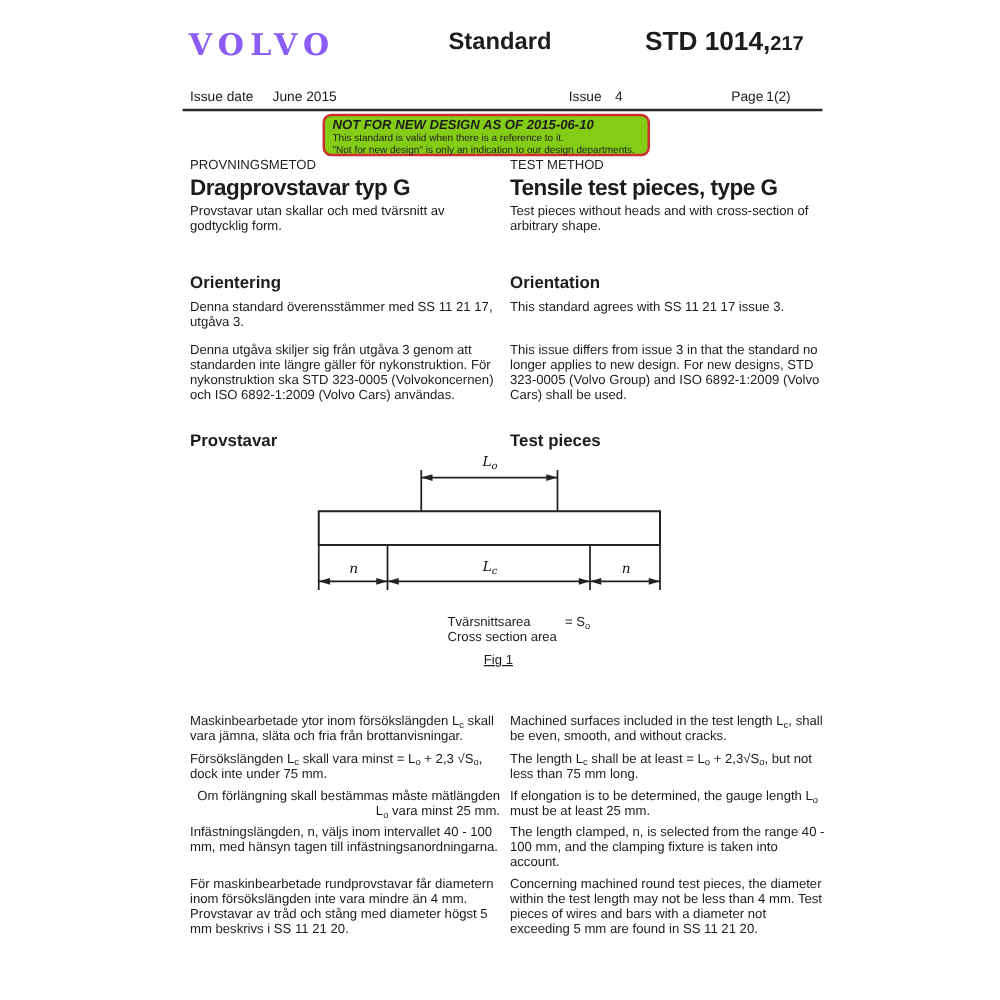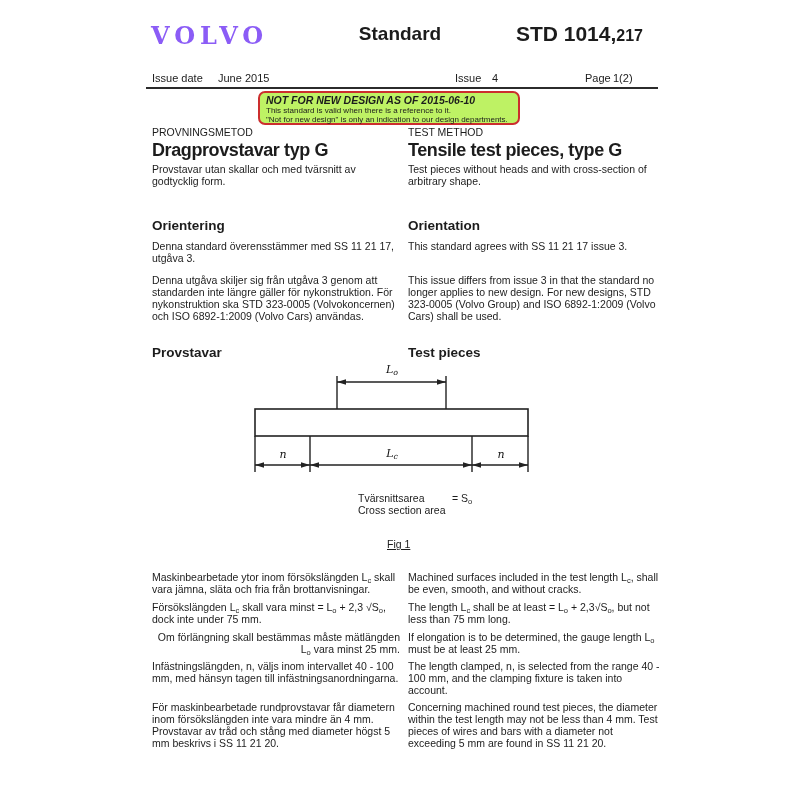--- a/index.html
+++ b/index.html
@@ -13,21 +13,21 @@
   .doc-type { left:300px; top:23px; width:200px; text-align:center; font-weight:bold; font-size:19px; }
   .org { left:300px; top:44px; width:200px; text-align:center; font-weight:bold; font-size:12px; }
   .stdnum { top:22px; right:157px; font-weight:bold; font-size:21px; white-space:nowrap; }
   .stdnum .suffix { font-size:16px; }
 
   .meta { top:72px; font-size:11px; }
   .rule { left:146px; top:87px; width:512px; height:2px; background:#2b2b2b; }
 
   
   .notice { left:258px; top:91px; width:262px; height:34px; box-sizing:border-box;
-            border:2px solid #cc2e2e; border-radius:7px; padding:1px 6px 0 6px; background:#bef264; }
+            border:2px solid #cc2e2e; border-radius:7px; padding:1px 6px 0 6px; background:#84cc16; }
   .notice-title { font-size:10.5px; font-weight:bold; font-style:italic; white-space:nowrap; }
   .notice-line { font-size:8px; line-height:9px; white-space:nowrap; }
 
   
   .cat { top:126px; font-size:10.5px; }
   .big-title { top:140px; font-size:18px; font-weight:bold; letter-spacing:-0.4px; white-space:nowrap; }
   .subtitle { top:163px; font-size:10.5px; line-height:12px; }
 
   .col-l { left:152px; width:248px; }
   .col-r { left:408px; width:252px; }
@@ -35,21 +35,21 @@
   .sec-head { font-size:13.5px; font-weight:bold; }
   .para { font-size:10.5px; line-height:12px; }
 
   
   .fig-head { top:345px; font-size:13.5px; font-weight:bold; }
   .figure { left:250px; top:362px; width:285px; height:118px; }
   .figure svg { position:absolute; left:0; top:0; }
   .dim-label { position:absolute; font-family:"DejaVu Serif", serif; font-style:italic;
                font-size:11px; text-align:center; color:#111; }
   .xsec { font-size:10.5px; line-height:12px; }
-  .fig-caption { left:387px; top:538px; font-size:10.5px;text-decoration:underline; }
+  .fig-caption { left:387px; top:522px; font-size:10.5px;text-decoration:underline; }
 
   sub { font-size:0.72em; vertical-align:-0.28em; line-height:0; }
 </style>
 </head>
 <body>
 
 <div class="page">
 
   <div class="abs logo">VOLVO</div>
   <div class="abs doc-type">Standard</div>

